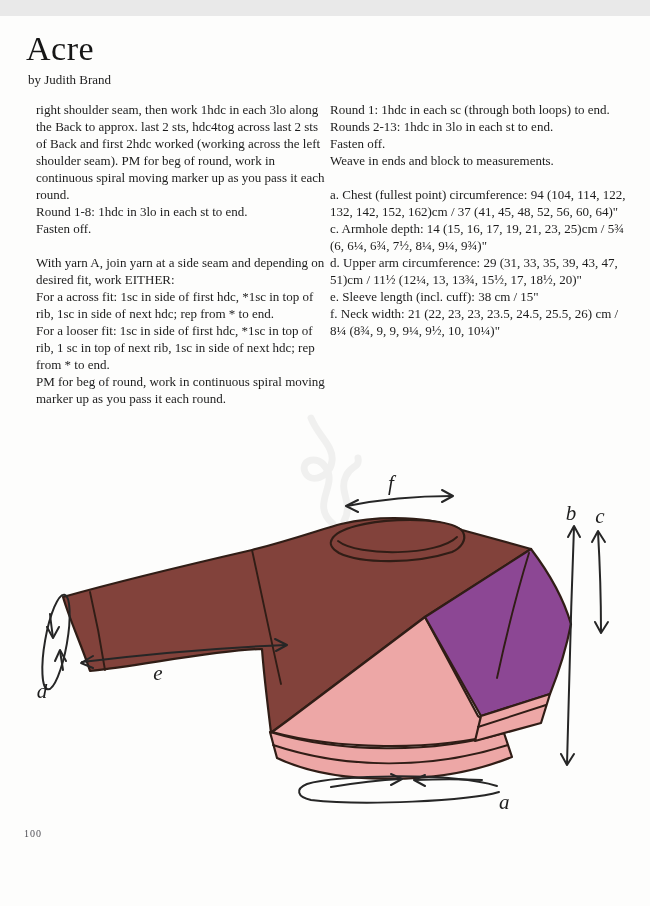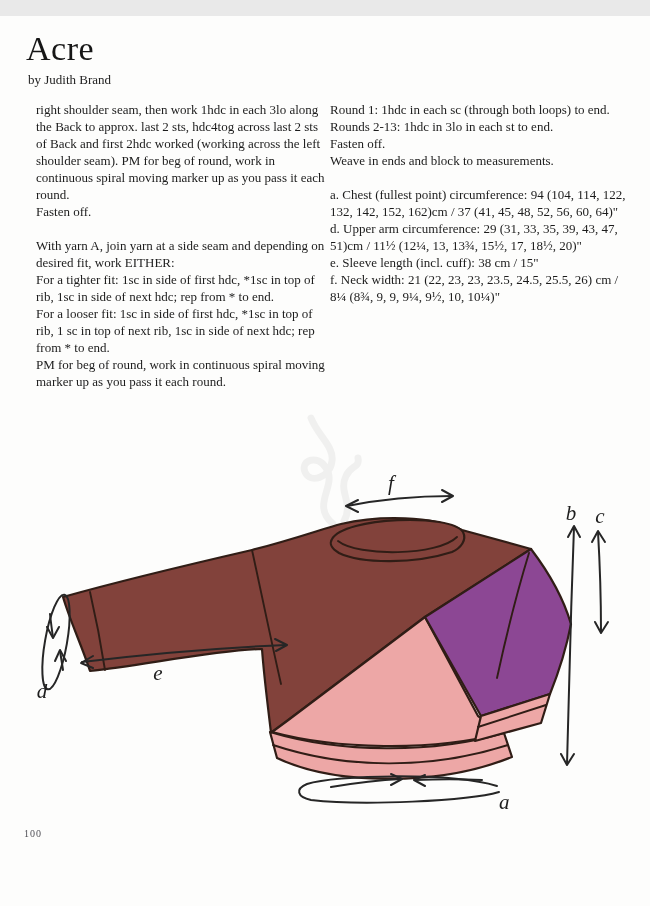--- a/index.html
+++ b/index.html
@@ -98,34 +98,36 @@
       <path class="arrow" d="M 331,771 C 355,767 380,764 401,763"></path>
       <path class="arrow" d="M 391,758 L 402,763 L 391,769"></path>
       <path class="arrow" d="M 482,764 C 462,763 437,763 415,764"></path>
       <path class="arrow" d="M 425,759 L 414,764 L 425,770"></path>
     </g>
     <text class="mlabel" x="499" y="793">a</text>
   </svg>
 
   <div class="col left">
     <p>right shoulder seam, then work 1hdc in each 3lo along the Back to approx. last 2 sts, hdc4tog across last 2 sts of Back and first 2hdc worked (working across the left shoulder seam). PM for beg of round, work in continuous spiral moving marker up as you pass it each round.</p>
+    <p><b>Round 1-8:</b><span> 1hdc in 3lo in each st to end.</span></p>
     <p>Fasten off.</p>
     <div class="gap"></div>
     <p>With yarn A, join yarn at a side seam and depending on desired fit, work EITHER:</p>
-    <p>For a tighter fit: 1sc in side of first hdc, *1sc in top of rib, 1sc in side of next hdc; rep from * to end.</p>
+    <p>For a across fit: 1sc in side of first hdc, *1sc in top of rib, 1sc in side of next hdc; rep from * to end.</p>
     <p>For a looser fit: 1sc in side of first hdc, *1sc in top of rib, 1 sc in top of next rib, 1sc in side of next hdc; rep from * to end.</p>
     <p>PM for beg of round, work in continuous spiral moving marker up as you pass it each round.</p>
   </div>
 
   <div class="col right">
     <p><b>Round 1:</b><span> 1hdc in each sc (through both loops) to end.</span></p>
     <p><b>Rounds 2-13:</b><span> 1hdc in 3lo in each st to end.</span></p>
     <p>Fasten off.</p>
     <p>Weave in ends and block to measurements.</p>
     <div class="gap"></div>
     <p class="measure"><b>a. Chest (fullest point) circumference:</b><span> 94 (104, 114, 122, 132, 142, 152, 162)cm / 37 (41, 45, 48, 52, 56, 60, 64)"</span></p>
+    <p class="measure"><b>c. Armhole depth:</b><span> 14 (15, 16, 17, 19, 21, 23, 25)cm / 5¾ (6, 6¼, 6¾, 7½, 8¼, 9¼, 9¾)"</span></p>
     <p class="measure"><b>d. Upper arm circumference:</b><span> 29 (31, 33, 35, 39, 43, 47, 51)cm / 11½ (12¼, 13, 13¾, 15½, 17, 18½, 20)"</span></p>
     <p class="measure"><b>e. Sleeve length (incl. cuff):</b><span> 38 cm / 15"</span></p>
     <p class="measure"><b>f. Neck width:</b><span> 21 (22, 23, 23, 23.5, 24.5, 25.5, 26) cm / 8¼ (8¾, 9, 9, 9¼, 9½, 10, 10¼)"</span></p>
   </div>
 
   <div class="pagenum">100</div>
 </div>
 
 </body></html>

